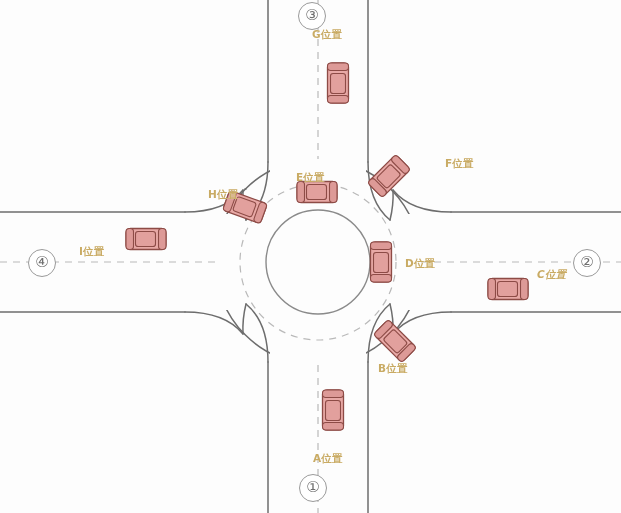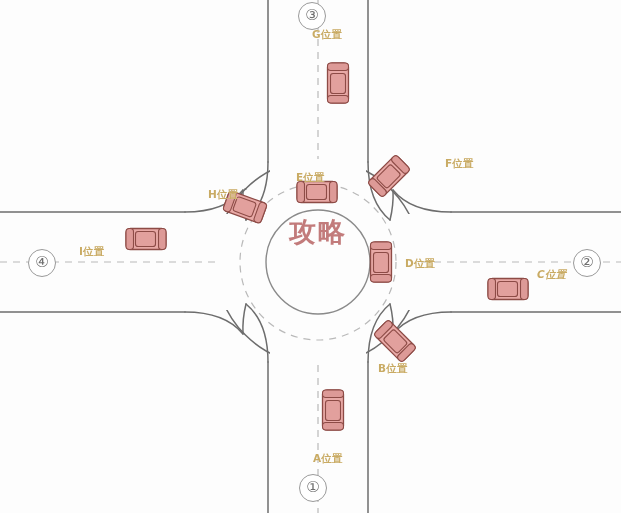--- a/index.html
+++ b/index.html
@@ -160,21 +160,20 @@
         <g transform="translate(245,207) rotate(110)">
           <use xlink:href="#carshape"></use>
         </g>
         <g transform="translate(146,239) rotate(90)">
           <use xlink:href="#carshape"></use>
         </g>
       </g>
   </svg>
 
   <div class="center-text">
-    <div>攻略</div>
   </div>
 
   <div id="labels">
       <div class="label" style="left: 313px; top: 452px; text-align: center;">A位置</div>
       <div class="label" style="left: 378px; top: 362px;">B位置</div>
       <div class="label" style="left: 537px; top: 268px; font-style: italic;">C位置</div>
       <div class="label" style="left: 393px; top: 257px; padding-left: 12px;">D位置</div>
       <div class="label" style="left: 296px; top: 171px;">E位置</div>
       <div class="label" style="left: 412px; top: 157px; margin-left: 33px;">F位置</div>
       <div class="label" style="left: 312px; top: 28px;">G位置</div>

